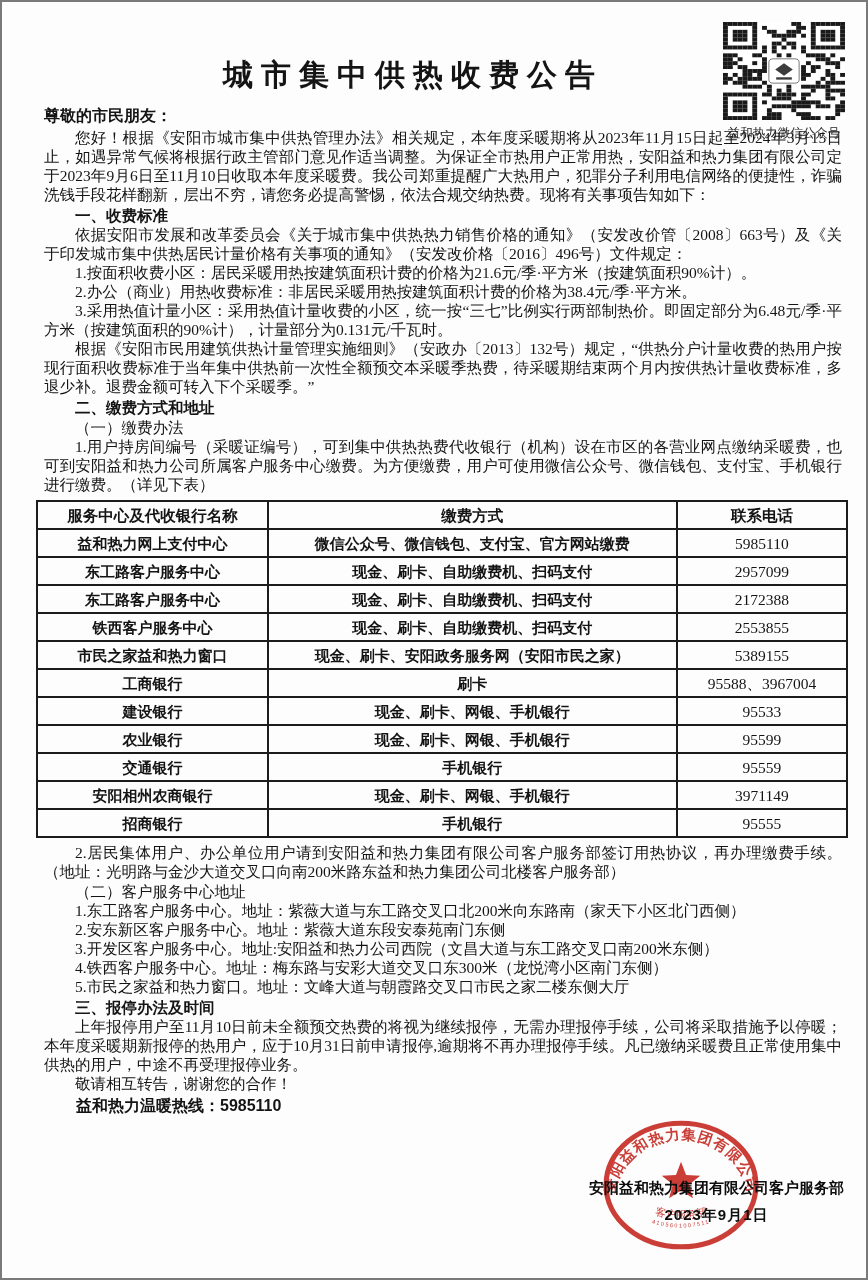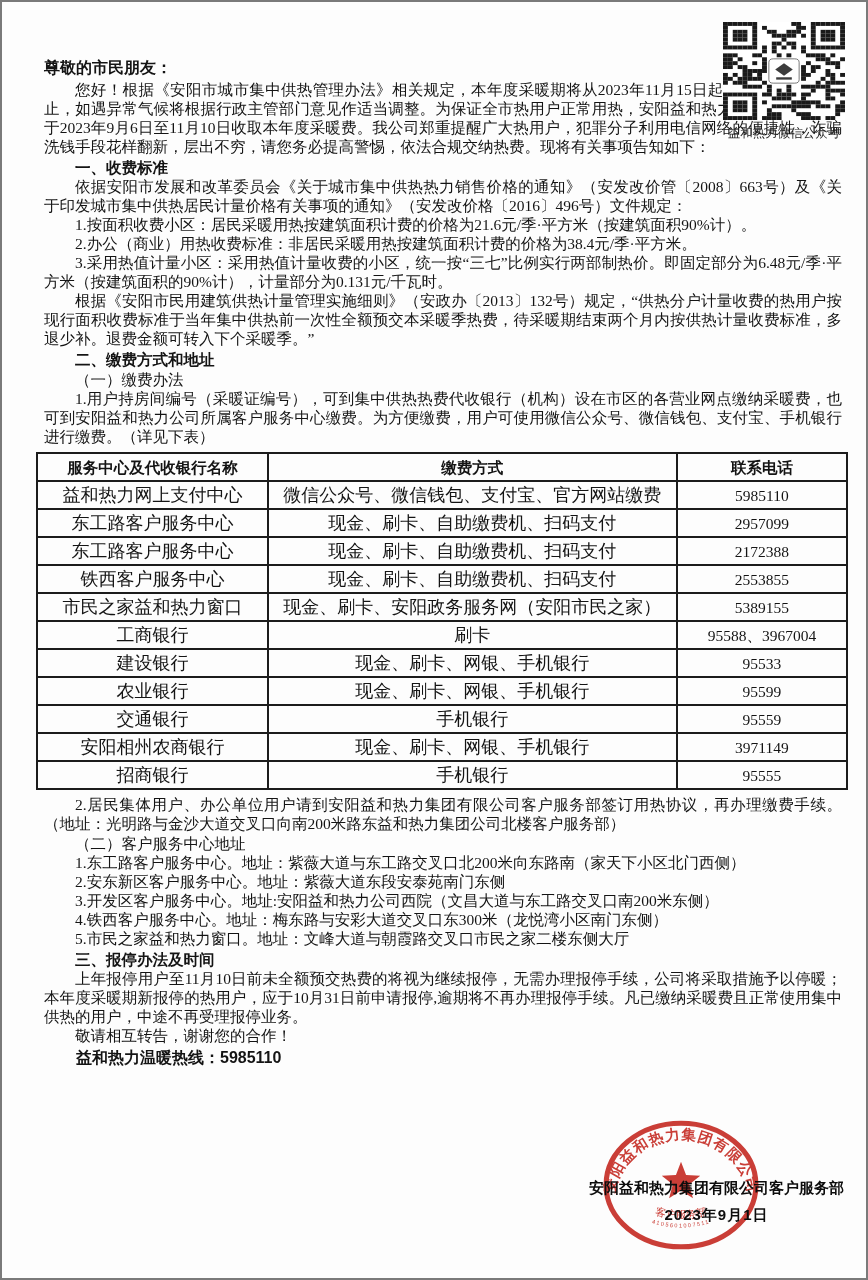--- a/index.html
+++ b/index.html
@@ -28,21 +28,21 @@
   .qr-block{position:absolute;top:20px;right:18px;width:128px;text-align:center;z-index:3;}
   .qr-block svg{width:122px;height:98px;display:block;margin:0 auto;}
   .qr-caption{margin-top:4px;font-size:12.5px;font-family:"Liberation Sans",sans-serif;color:#222;}
   .salutation{font-family:"Liberation Sans",sans-serif;font-weight:bold;font-size:16px;margin:2px 0 3px;}
   p{margin:0;text-indent:2em;text-align:justify;}
   .sec{font-family:"Liberation Sans",sans-serif;font-weight:bold;text-indent:2em;margin-top:2px;}
   .subsec{text-indent:2em;margin-top:1px;}
   table{border-collapse:collapse;table-layout:fixed;width:calc(100% + 14px);margin:6px 0 5px -8px;}
   th,td{border:2px solid #1c1c1c;text-align:center;vertical-align:middle;height:26px;padding:0 2px;overflow:hidden;white-space:nowrap;}
   th{font-family:"Liberation Sans",sans-serif;font-weight:bold;font-size:15.5px;border-radius:8px;}
-  td.c1,td.c2{font-family:"Liberation Sans",sans-serif;font-weight:normal;font-size:18px;border-radius:13px;}
+  td.c1,td.c2{font-family:"Liberation Sans",sans-serif;font-weight:bold;font-size:15px;border-radius:13px;}
   td.c3{font-family:"Liberation Serif",serif;font-size:15.5px;}
   .hotline{font-family:"Liberation Sans",sans-serif;font-weight:bold;font-size:16px;margin-top:3px;text-indent:2em;}
   .thanks{text-indent:2em;}
   .footer{
     position:absolute;right:22px;top:1176px;z-index:2;
     text-align:center;
     font-family:"Liberation Sans",sans-serif;
     font-weight:bold;font-size:15px;color:#0d0d0d;
   }
   .footer .date{margin-top:8px;letter-spacing:1px;}
@@ -339,20 +339,21 @@
         <rect x="19" y="24" width="1" height="1" fill="#1a1a1a"></rect>
         <rect x="21" y="24" width="1" height="1" fill="#1a1a1a"></rect>
         <rect x="22" y="24" width="1" height="1" fill="#1a1a1a"></rect>
         <rect x="9.4" y="9.4" width="6.2" height="6.2" rx="0.9" fill="#fff" stroke="#555" stroke-width="0.18"></rect>
         <path d="M12.5 10.5 l1.8 1.6 -1.8 1.6 -1.8 -1.6 z" fill="#3c3c3c"></path>
         <rect x="10.9" y="14.1" width="3.2" height="0.6" fill="#3c3c3c"></rect>
       </svg>
     <div class="qr-caption">益和热力微信公众号</div>
   </div>
 
+  <h1 class="title">城市集中供热收费公告</h1>
 
   <div class="salutation">尊敬的市民朋友：</div>
   <p>您好！根据《安阳市城市集中供热管理办法》相关规定，本年度采暖期将从2023年11月15日起至2024年3月15日止，如遇异常气候将根据行政主管部门意见作适当调整。为保证全市热用户正常用热，安阳益和热力集团有限公司定于2023年9月6日至11月10日收取本年度采暖费。我公司郑重提醒广大热用户，犯罪分子利用电信网络的便捷性，诈骗洗钱手段花样翻新，层出不穷，请您务必提高警惕，依法合规交纳热费。现将有关事项告知如下：</p>
 
   <div class="sec">一、收费标准</div>
   <p>依据安阳市发展和改革委员会《关于城市集中供热热力销售价格的通知》（安发改价管〔2008〕663号）及《关于印发城市集中供热居民计量价格有关事项的通知》（安发改价格〔2016〕496号）文件规定：</p>
   <p>1.按面积收费小区：居民采暖用热按建筑面积计费的价格为21.6元/季·平方米（按建筑面积90%计）。</p>
   <p>2.办公（商业）用热收费标准：非居民采暖用热按建筑面积计费的价格为38.4元/季·平方米。</p>
   <p>3.采用热值计量小区：采用热值计量收费的小区，统一按“三七”比例实行两部制热价。即固定部分为6.48元/季·平方米（按建筑面积的90%计），计量部分为0.131元/千瓦时。</p>
   <p>根据《安阳市民用建筑供热计量管理实施细则》（安政办〔2013〕132号）规定，“供热分户计量收费的热用户按现行面积收费标准于当年集中供热前一次性全额预交本采暖季热费，待采暖期结束两个月内按供热计量收费标准，多退少补。退费金额可转入下个采暖季。”</p>

